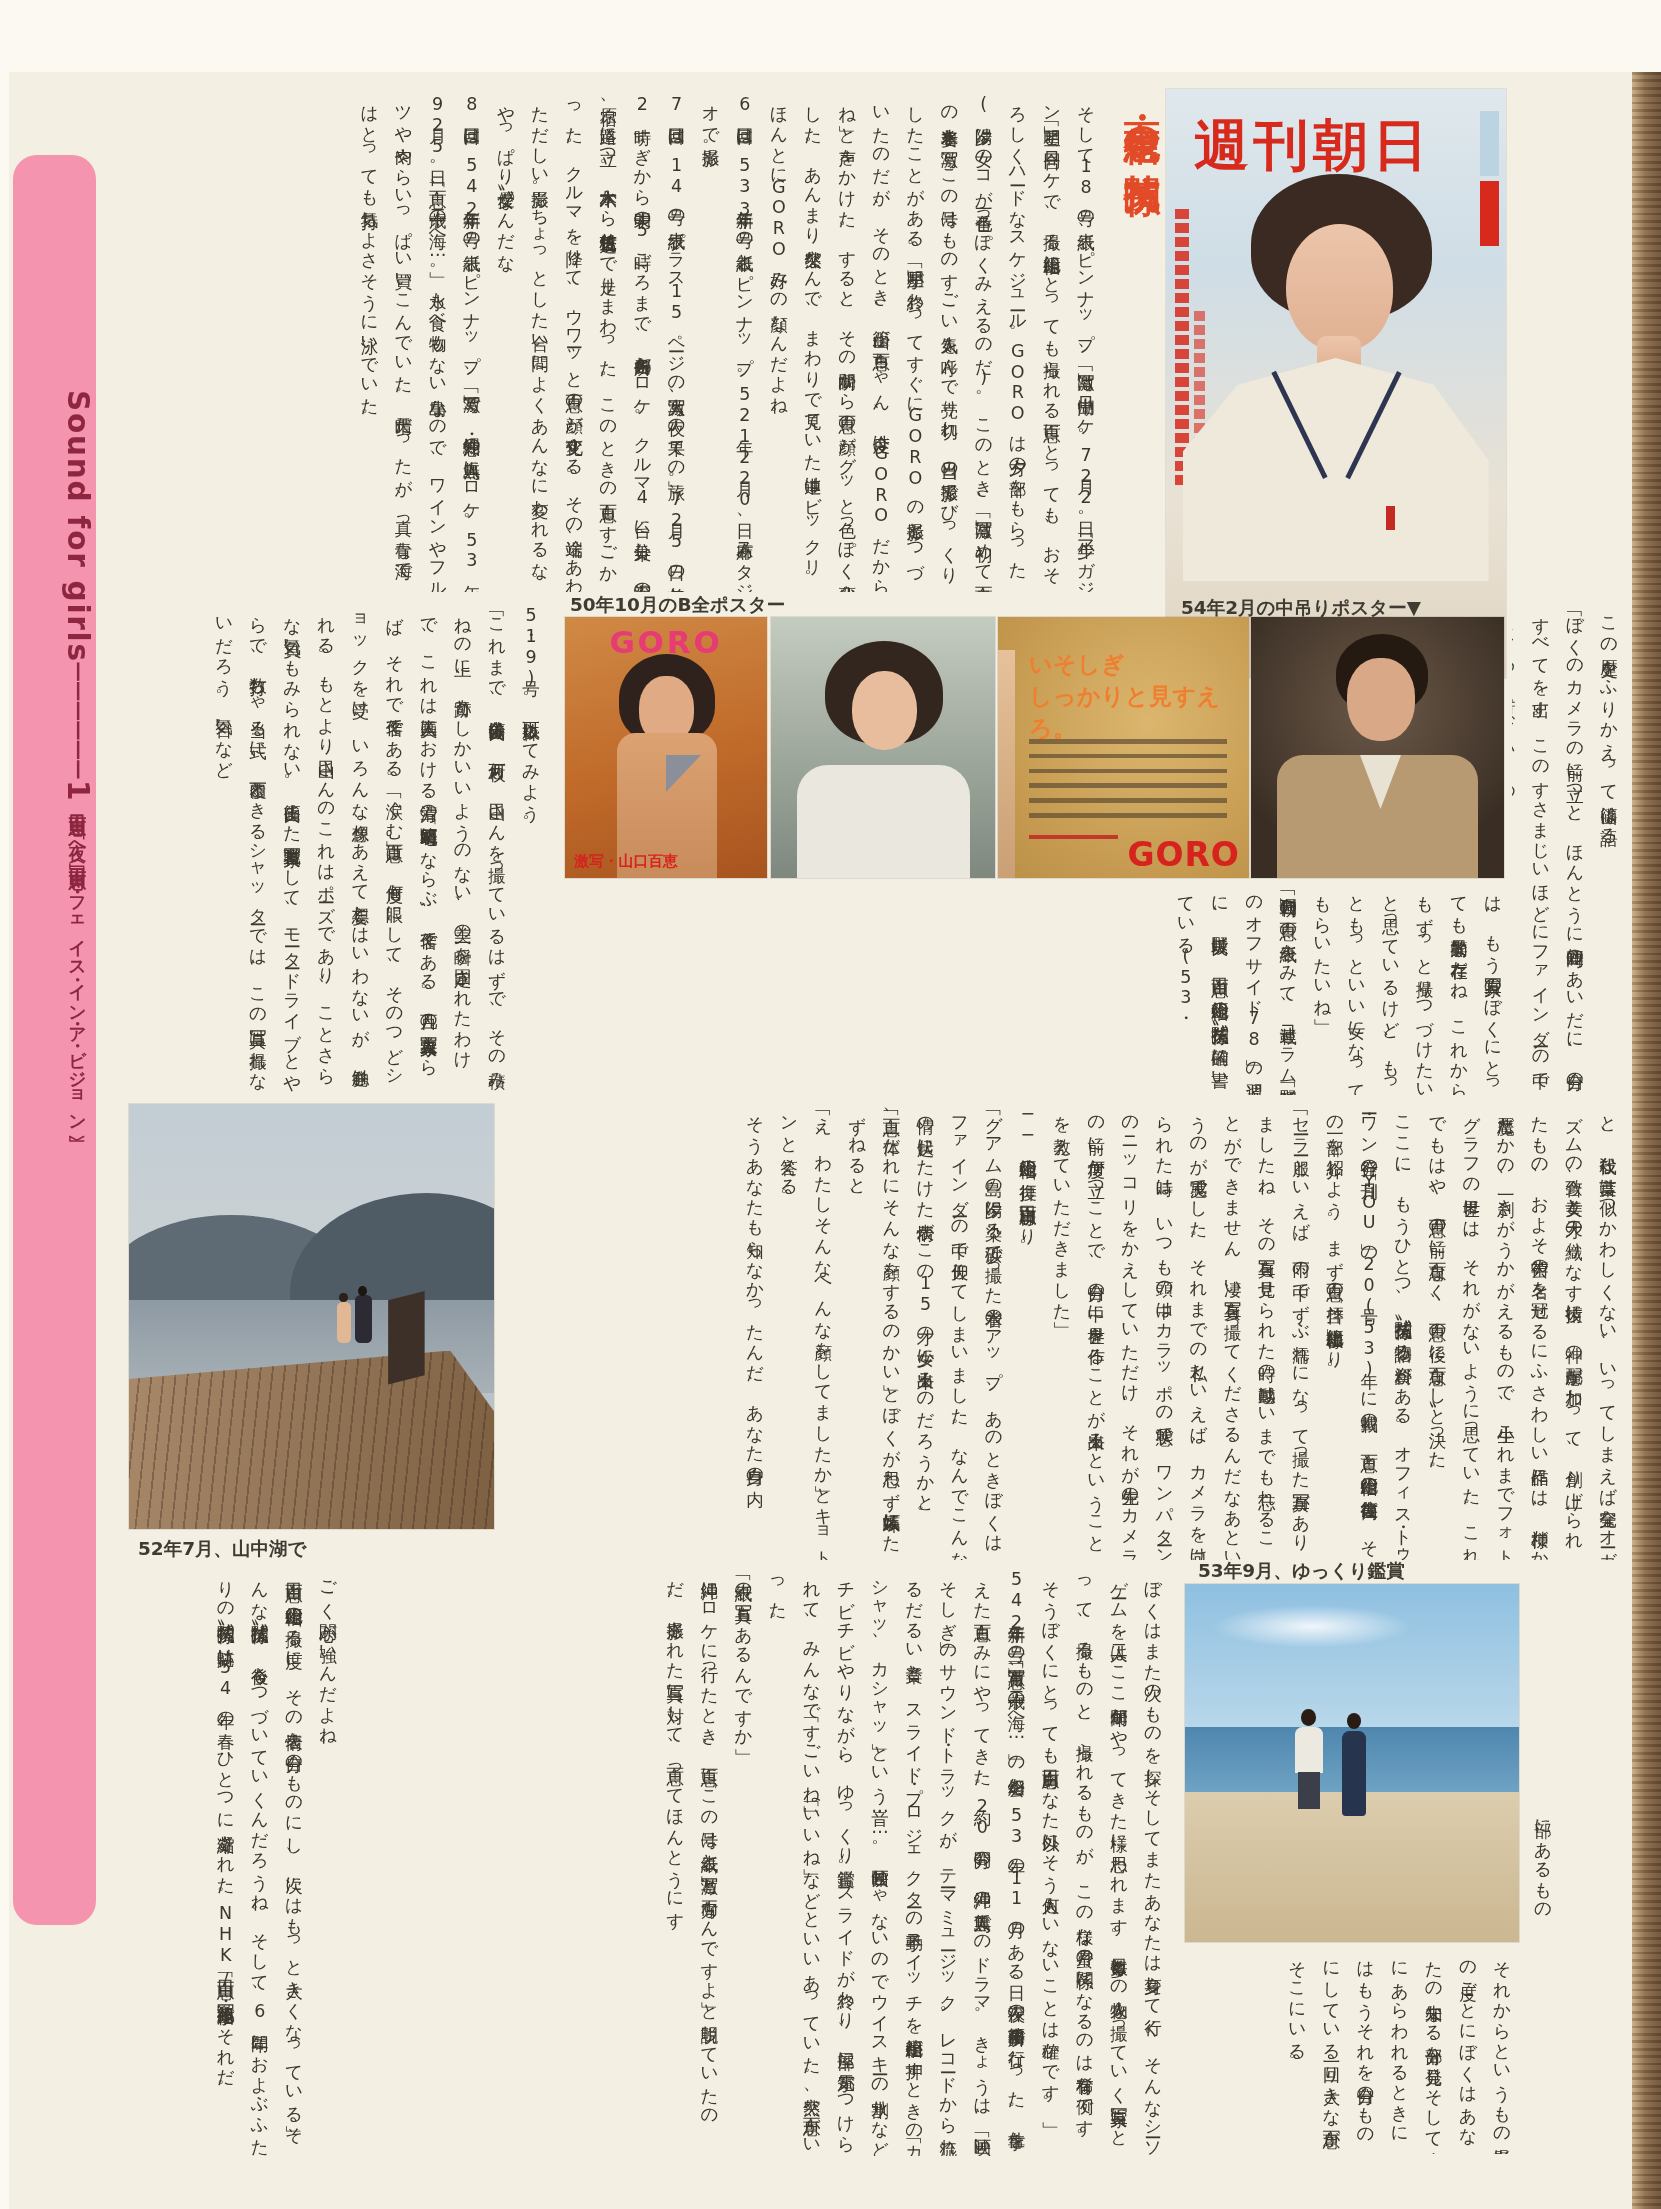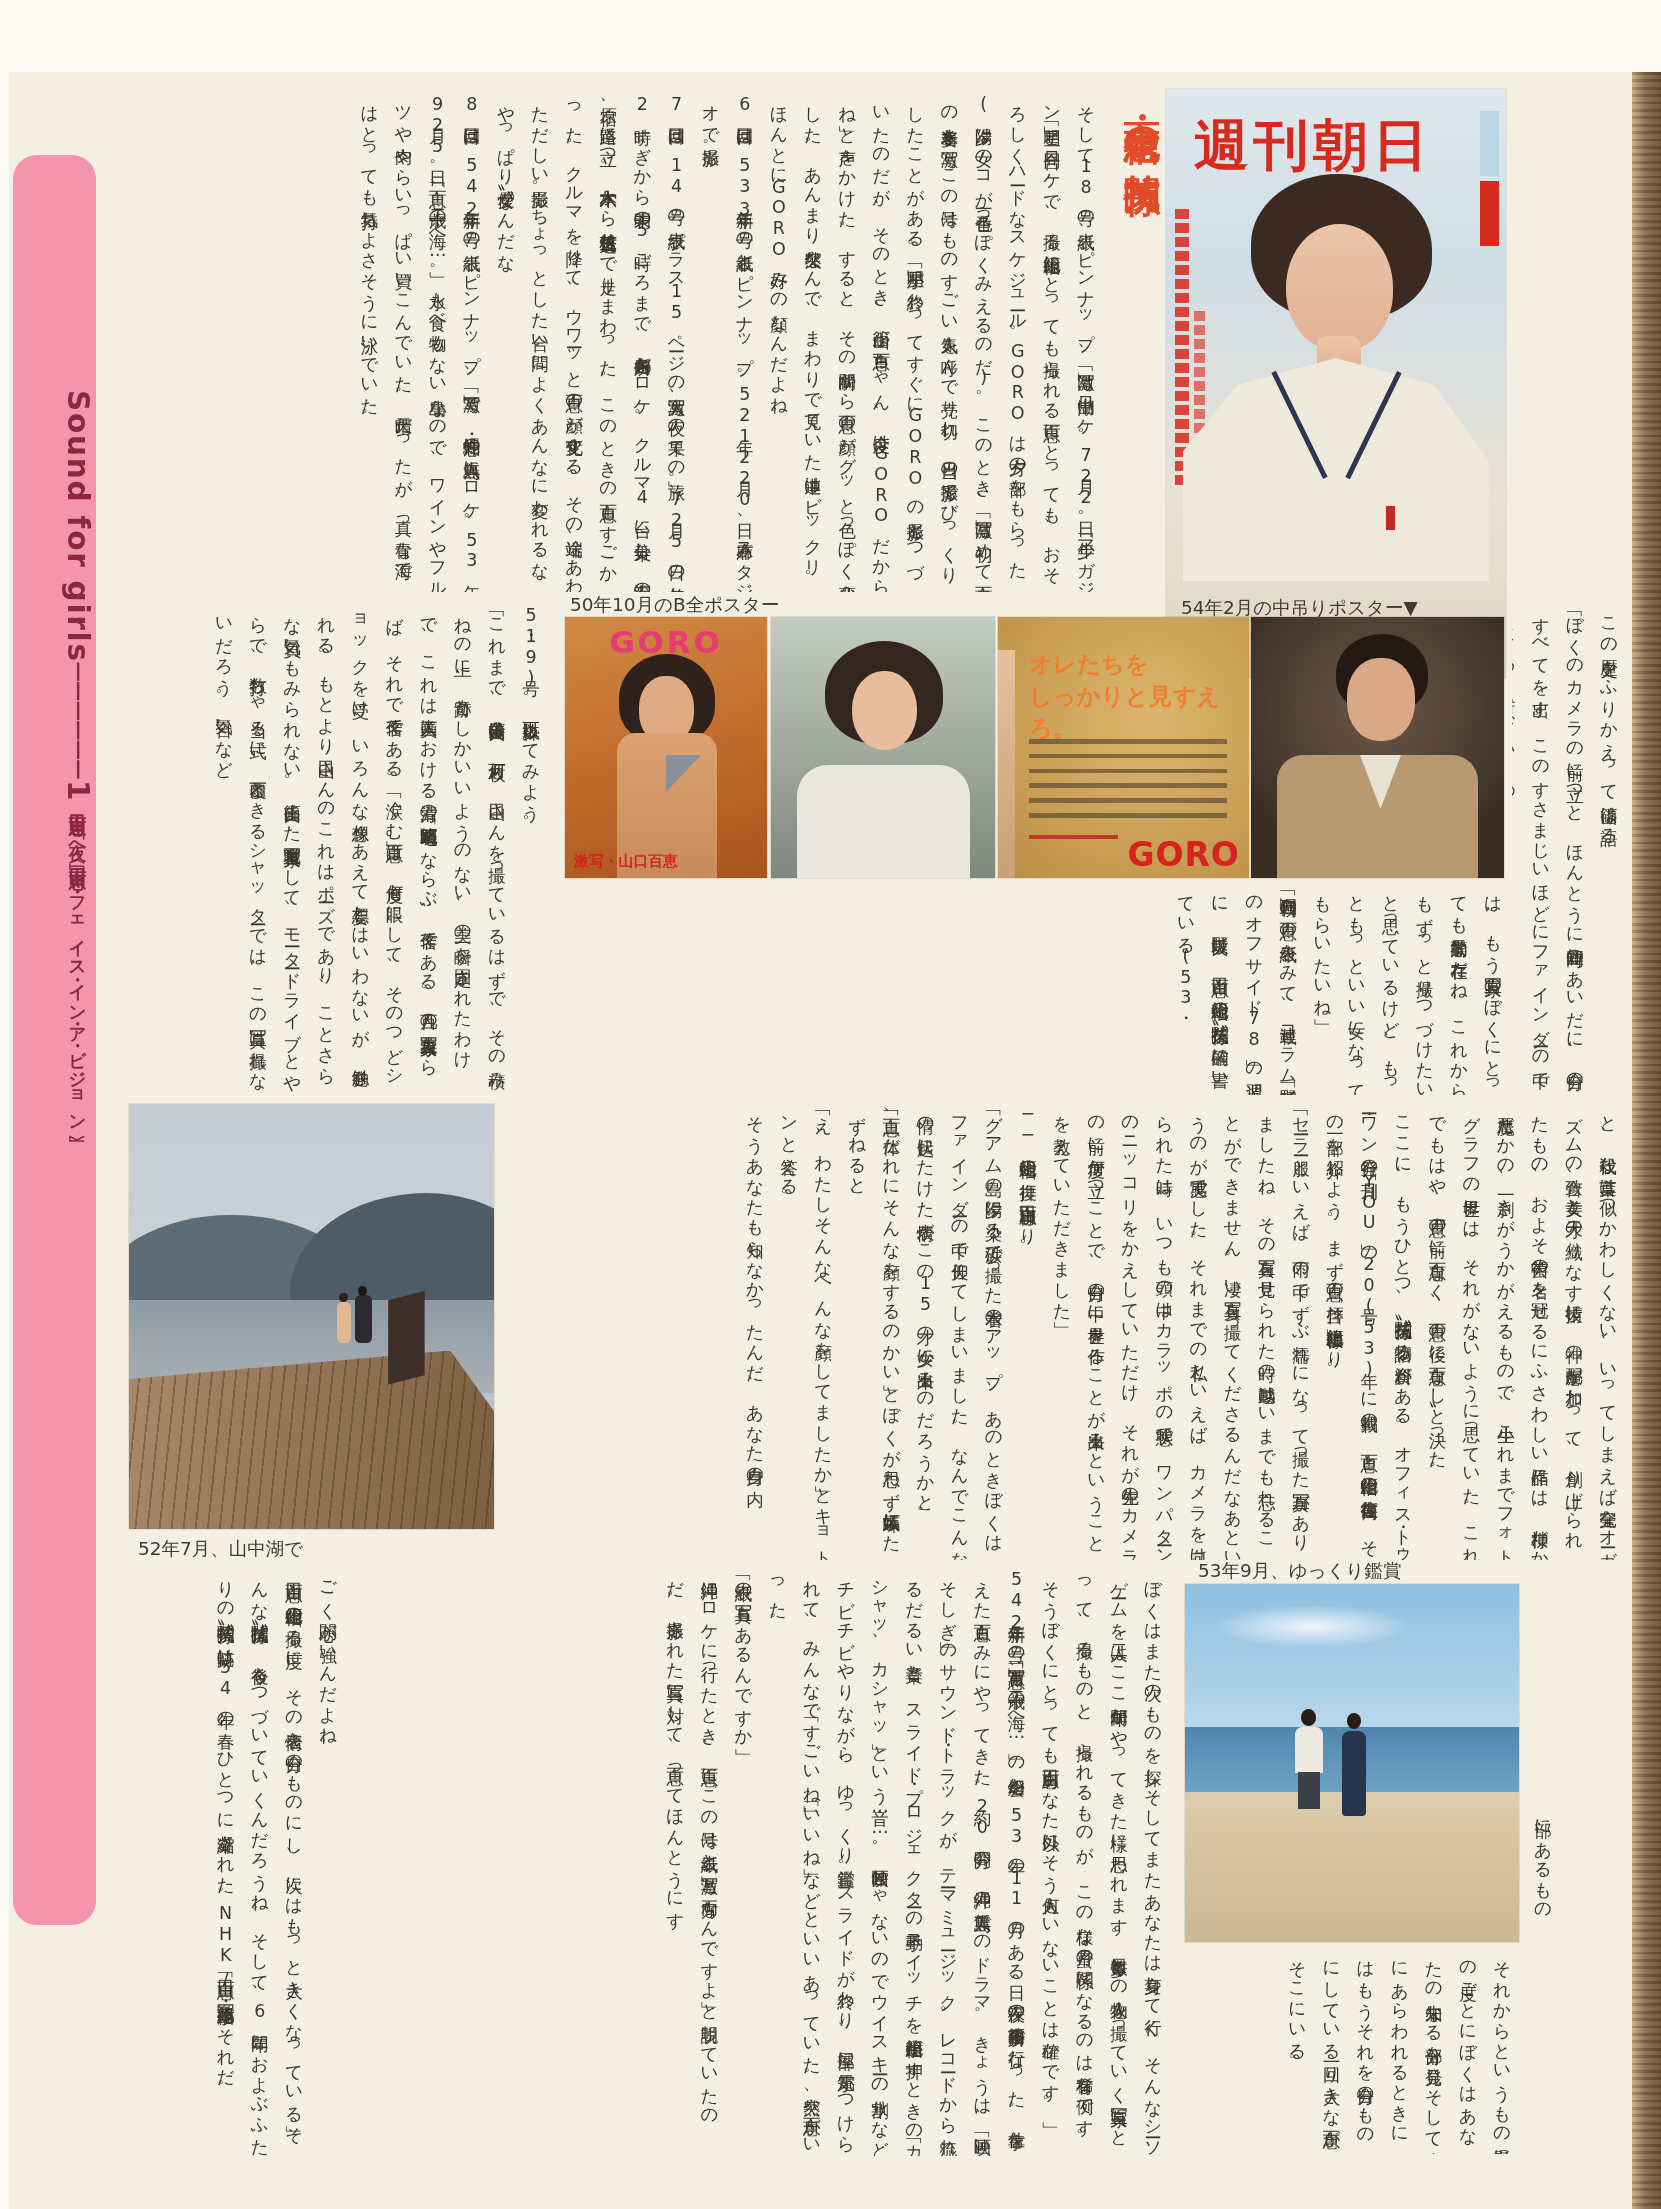--- a/index.html
+++ b/index.html
@@ -9,21 +9,21 @@
   .edge-strip{position:absolute;left:1632px;top:72px;width:29.5px;height:2138px;
       background:
         repeating-linear-gradient(180deg, rgba(40,20,5,.18) 0 2.8px, rgba(255,255,255,.06) 2.8px 7.4px),
         linear-gradient(90deg,#c9ad82,#8a6b49 45%,#6e5238 90%);}
   
   .vtext{position:absolute;writing-mode:vertical-rl;text-orientation:upright;
          white-space:pre-line;overflow:hidden;font-size:17.5px;line-height:1.95;
          color:#3a372f;letter-spacing:.04em;}
   .headline{position:absolute;writing-mode:vertical-rl;text-orientation:upright;
          color:#e24b28;font-weight:bold;font-size:36px;letter-spacing:.05em;line-height:1.2;}
-  .caption{position:absolute;font-weight:400;font-size:18.5px;color:#3e3b33;}
+  .caption{position:absolute;font-weight:700;font-size:18.5px;color:#3e3b33;}
   
   .sidebar{position:absolute;left:13px;top:155px;width:83px;height:1770px;
            background:#f494ae;border-radius:24px;}
   .sidebar-line{position:absolute;left:29.5px;top:235px;width:52px;height:1680px;
            writing-mode:vertical-rl;text-orientation:mixed;color:#8e2640;overflow:hidden;}
   .sb-latin{font-weight:800;font-size:29.5px;letter-spacing:.06em;}
   .sb-num{font-weight:800;font-size:29.5px;}
   .sb-jp{font-size:17.5px;font-weight:700;text-orientation:upright;letter-spacing:.08em;}
   
   .cover{position:absolute;left:1166px;top:89px;width:340px;height:589px;
@@ -100,21 +100,21 @@
   </div>
 
   <div class="photo" style="left:771px;top:617px;width:224px;height:261px;background:linear-gradient(180deg,#c4cbc0,#9aa398 60%,#7e887e);">
     <div class="hair" style="left:54px;top:24px;width:118px;height:103px;border-radius:50% 50% 42% 44%;background:#33261f;"></div>
     <div class="face" style="left:81px;top:54px;width:65px;height:79px;border-radius:48%;background:#e7bd9e;"></div>
     <div class="fig" style="left:26px;top:148px;width:173px;height:114px;background:#eae7de;border-radius:31px 31px 0 0;"></div>
   </div>
 
   <div class="photo" style="left:998px;top:617px;width:251px;height:261px;background:radial-gradient(ellipse at 60% 40%,#dcb66e,#c59a50 70%,#b98e46);">
     <div class="fig" style="left:0;top:33px;width:16.6px;height:228px;background:linear-gradient(180deg,#e6c19a,#caa074);"></div>
-    <div class="ad-headline">オレたちを
+    <div class="ad-headline">いそしぎ
 しっかりと見すえろ。</div>
     <div class="ad-body"></div>
     <div class="fig" style="left:31px;top:218px;width:89px;height:3.7px;background:#c0392b;"></div>
     <div class="ad-logo">GORO</div>
   </div>
 
   <div class="photo" style="left:1251px;top:617px;width:253px;height:261px;background:radial-gradient(circle at 50% 35%,#6b5948,#3a2e24 75%);">
     <div class="hair" style="left:85px;top:16.6px;width:92px;height:79px;border-radius:50% 50% 42% 42%;background:#241a12;"></div>
     <div class="face" style="left:96px;top:41px;width:68px;height:83px;border-radius:46%;background:#d9a886;"></div>
     <div class="fig" style="left:26px;top:138px;width:201px;height:123px;background:#b89a72;border-radius:26px 26px 0 0;"></div>

